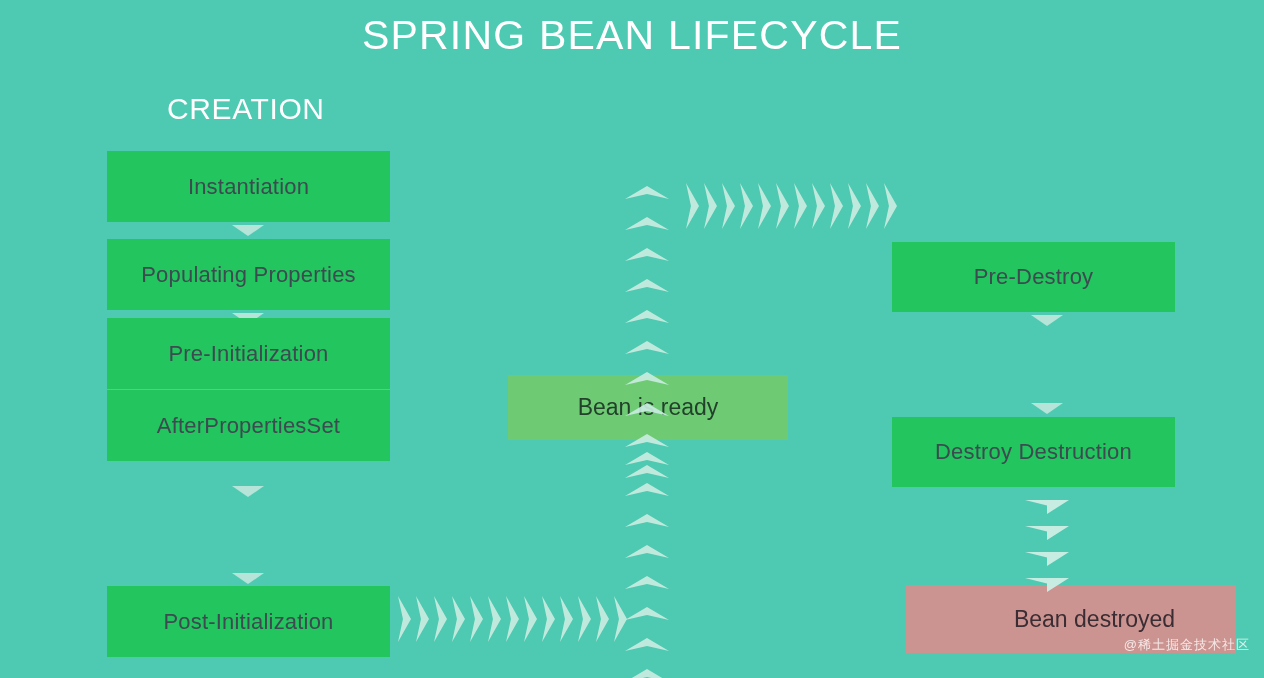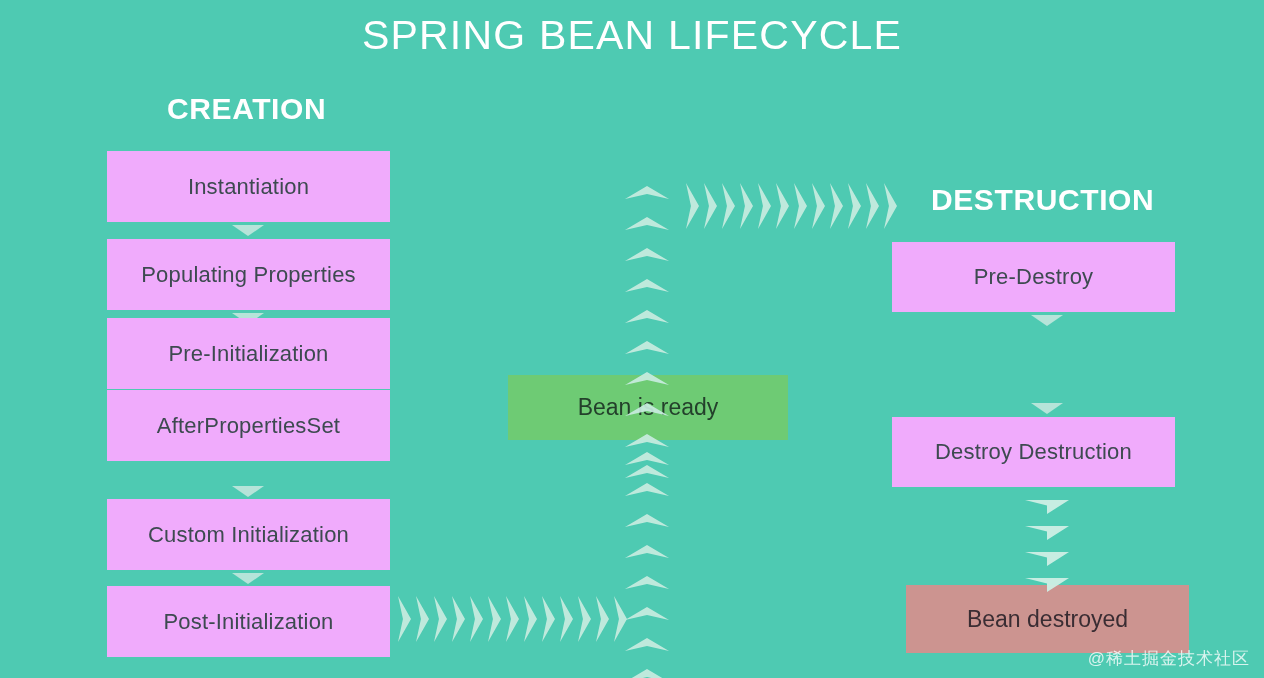--- a/index.html
+++ b/index.html
@@ -33,31 +33,31 @@
     font-weight: 400;
     letter-spacing: 1.2px;
     white-space: nowrap;
   }
 
   
   .section-heading {
     position: absolute;
     color: #ffffff;
     font-size: 30px;
-    font-weight: 700;
+    font-weight: 400;
     letter-spacing: 0.6px;
     white-space: nowrap;
   }
   #heading-creation { top: 92px; left: 167px; }
   #heading-destruction { top: 183px; left: 931px; }
 
   
   .step-box {
     position: absolute;
-    background: #f0abfc;
+    background: #22c55e;
     display: flex;
     align-items: center;
     justify-content: center;
     color: #3d4a50;
     font-size: 22px;
     font-weight: 400;
     letter-spacing: 0.2px;
     white-space: nowrap;
   }
 
@@ -97,20 +97,21 @@
     top: 585px;
     width: 283px;
     height: 68px;
     background: #cc9490;
     display: flex;
     align-items: center;
     justify-content: center;
     color: #3a2d33;
     font-size: 23px;
     white-space: nowrap;
+    padding-left: 47px;
   }
 
   
   .chev-strip {
     position: absolute;
     display: flex;
   }
   .chev-strip.horiz { flex-direction: row; align-items: center; }
   .chev-strip.vert  { flex-direction: column; align-items: center; }
 
@@ -145,23 +146,23 @@
   #chev-top-horiz    { left: 686px; top: 183px; }
   #chev-bottom-horiz { left: 398px; top: 596px; }
   #chev-up-upper     { left: 625px; top: 186px; }
   #chev-up-lower     { left: 625px; top: 452px; }
   #chev-down-right   { left: 1025px; top: 500px; }
 
   
   #watermark {
     position: absolute;
     right: 14px;
-    bottom: 8px;
+    bottom: 24px;
     color: rgba(255,255,255,0.78);
-    font-size: 17px;
+    font-size: 13px;
     letter-spacing: 1px;
     white-space: nowrap;
     margin-left: 24px;
   }
 </style>
 </head>
 <body>
 
 <div id="canvas">
 
@@ -182,30 +183,26 @@
   <div class="step-box col-left" style="top:318px">
     <span>Pre-Initialization</span>
   </div>
   <div class="connector" style="left:232px; top:400px"></div>
 
   <div class="step-box col-left" style="top:390px">
     <span>AfterPropertiesSet</span>
   </div>
   <div class="connector" style="left:232px; top:486px"></div>
 
-  <div class="step-box col-left" style="top:499px">
-    <span>Custom Initialization</span>
-  </div>
   <div class="connector" style="left:232px; top:573px"></div>
 
   <div class="step-box col-left" style="top:586px">
     <span>Post-Initialization</span>
   </div>
 
-  <div class="section-heading" id="heading-destruction">DESTRUCTION</div>
 
   <div class="step-box col-right" style="top:242px">
     <span>Pre-Destroy</span>
   </div>
   <div class="connector" style="left:1031px; top:315px"></div>
 
   <div class="connector" style="left:1031px; top:403px"></div>
 
   <div class="step-box col-right" style="top:417px">
     <span>Destroy Destruction</span>

